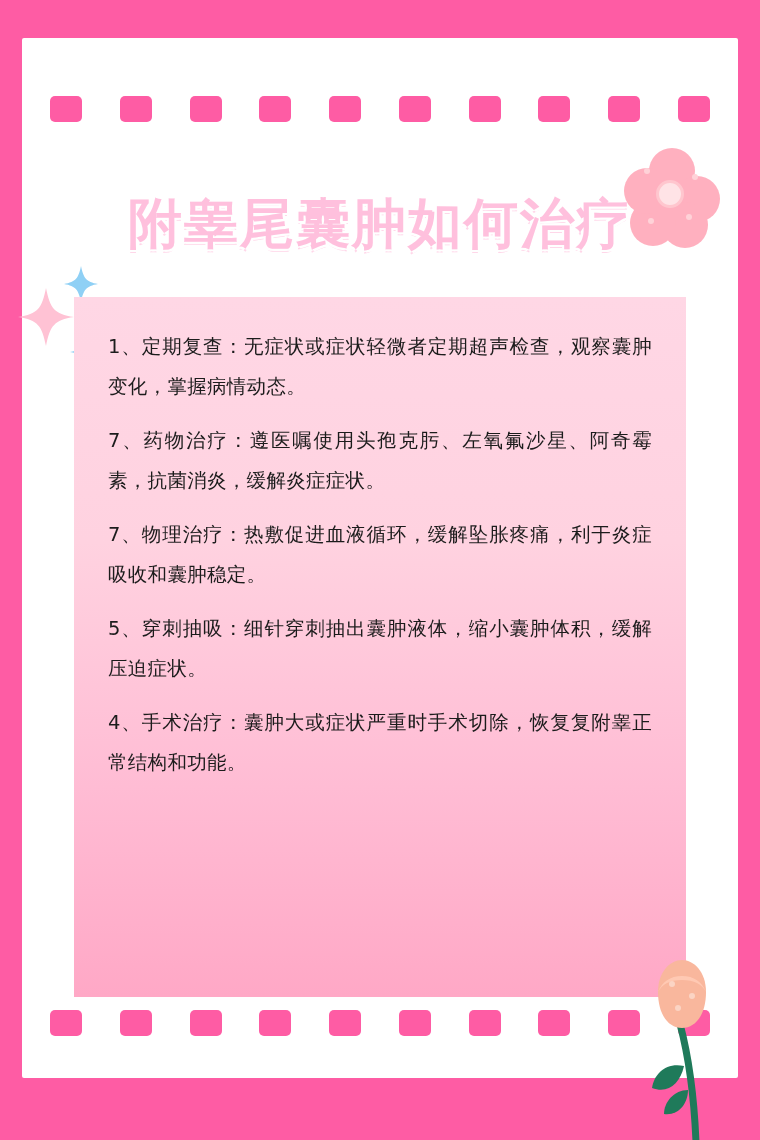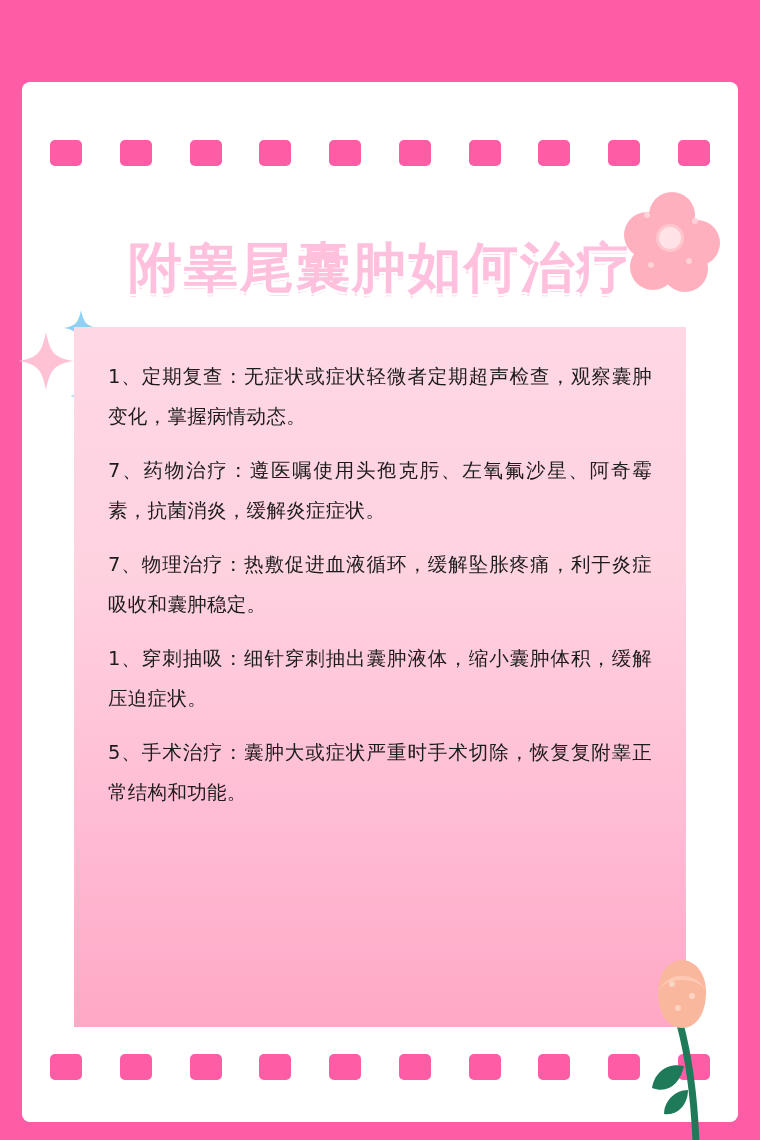--- a/index.html
+++ b/index.html
@@ -23,23 +23,22 @@
   }
 
   
   .card {
     position: absolute;
     left: 22px;
     top: 38px;
     width: 716px;
     height: 1040px;
     background: #ffffff;
-    border-radius: 8px;
+    border-radius: 2px;
     overflow: visible;
-    margin-top: 44px;
   }
 
   
   .perf-row {
     position: absolute;
     left: 28px;
     width: 660px;
     height: 26px;
     display: flex;
     justify-content: space-between;
@@ -75,21 +74,21 @@
       -2px 2px 0 #ffffff,
       2px 2px 0 #ffffff,
       0 3px 0 #ffd7e9;
     white-space: nowrap;
   }
 
   
   .body-panel {
     position: absolute;
     left: 52px;
-    top: 245px;
+    top: 259px;
     width: 612px;
     height: 700px;
     background: linear-gradient(to bottom, #ffd7e5 0%, #ffd2e0 35%, #ffbcd4 70%, #ffa8c6 100%);
     padding: 30px 34px;
     box-sizing: border-box;
   }
   .para {
     font-family: "DejaVu Sans", "Liberation Sans", sans-serif;
     font-size: 19.5px;
     line-height: 2.05;
@@ -214,22 +213,22 @@
     <div class="sparkle s3">
       <svg width="46" height="48" viewBox="0 0 46 48">
         <path d="M23 0 C26 16 29 21 46 24 C29 27 26 32 23 48 C20 32 17 27 0 24 C17 21 20 16 23 0 Z" fill="#7cc8f2"></path>
       </svg>
     </div>
 
     <div class="body-panel">
       <p class="para">1、定期复查：无症状或症状轻微者定期超声检查，观察囊肿变化，掌握病情动态。</p>
       <p class="para">7、药物治疗：遵医嘱使用头孢克肟、左氧氟沙星、阿奇霉素，抗菌消炎，缓解炎症症状。</p>
       <p class="para">7、物理治疗：热敷促进血液循环，缓解坠胀疼痛，利于炎症吸收和囊肿稳定。</p>
-      <p class="para">1、穿刺抽吸：细针穿刺抽出囊肿液体，缩小囊肿体积，缓解压迫症状。</p>
-      <p class="para">5、手术治疗：囊肿大或症状严重时手术切除，恢复复附睾正常结构和功能。</p>
+      <p class="para">5、穿刺抽吸：细针穿刺抽出囊肿液体，缩小囊肿体积，缓解压迫症状。</p>
+      <p class="para">4、手术治疗：囊肿大或症状严重时手术切除，恢复复附睾正常结构和功能。</p>
     </div>
 
     <div class="perf-row bottom">
       <div class="perf"></div>
       <div class="perf"></div>
       <div class="perf"></div>
       <div class="perf"></div>
       <div class="perf"></div>
       <div class="perf"></div>
       <div class="perf"></div>

